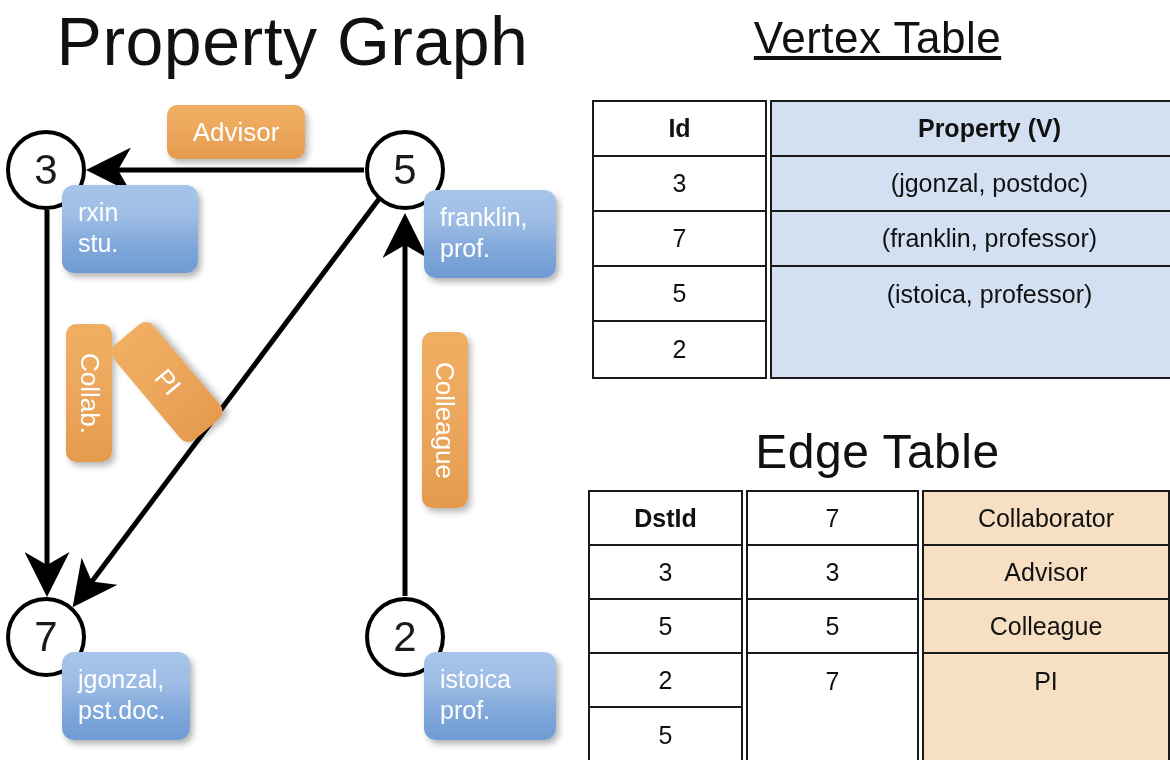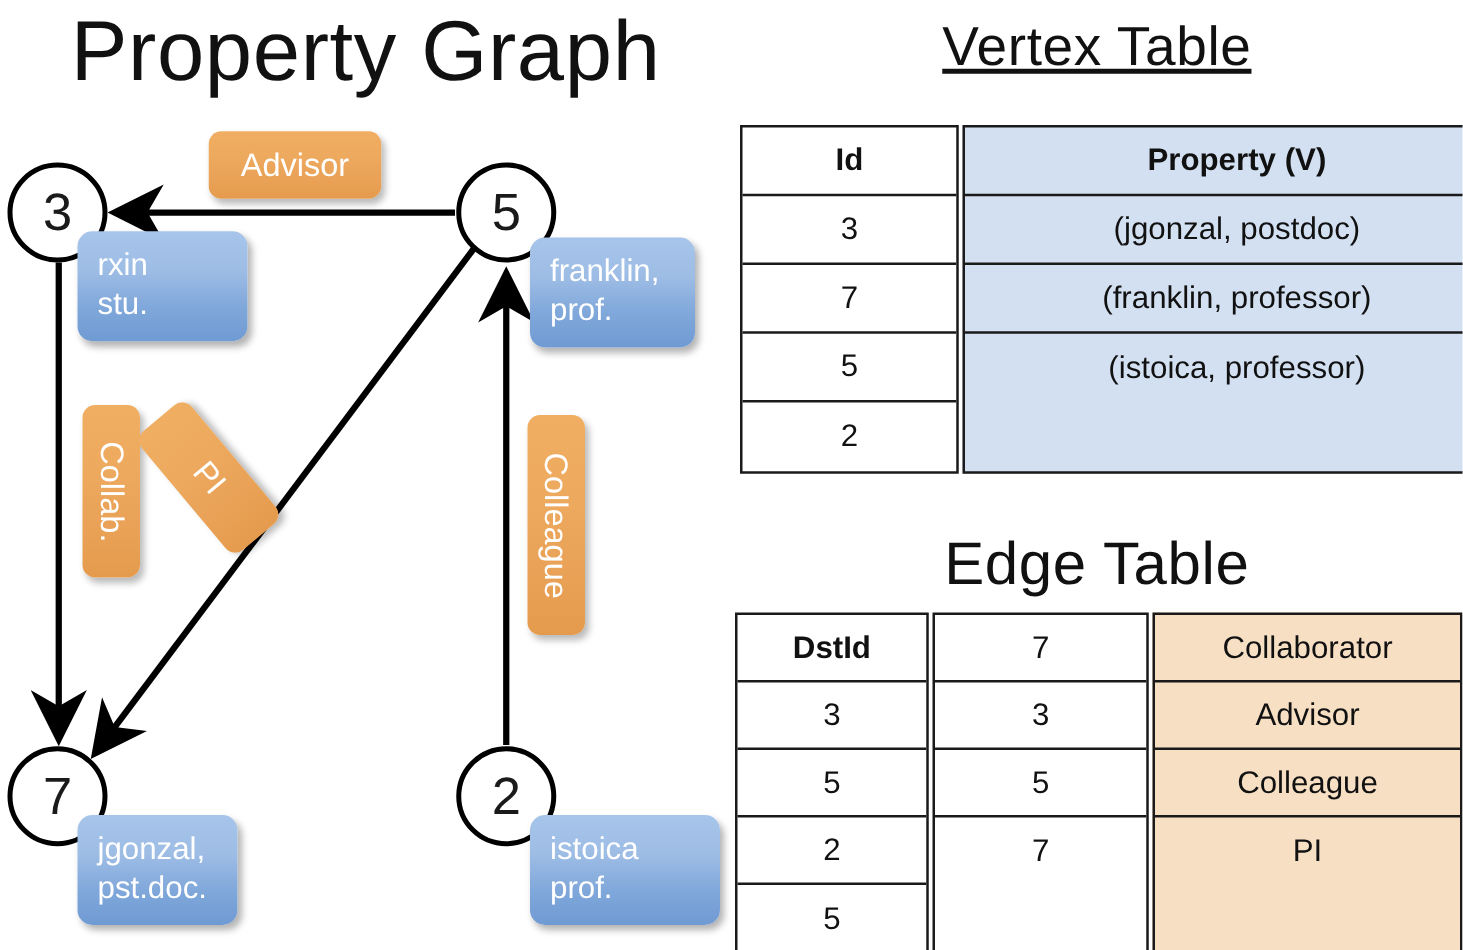--- a/index.html
+++ b/index.html
@@ -89,21 +89,21 @@
     font-size: 25px;
     line-height: 31px;
     font-weight: 300;
     padding: 12px 12px 12px 16px;
     box-sizing: border-box;
     z-index: 8;
   }
   #box-rxin     { left: 62px;  top: 185px; width: 136px; height: 88px; }
   #box-franklin { left: 424px; top: 190px; width: 132px; height: 88px; }
   #box-jgonzal  { left: 62px;  top: 652px; width: 128px; height: 88px; }
-  #box-istoica  { left: 424px; top: 652px; width: 152px; height: 88px; }
+  #box-istoica  { left: 424px; top: 652px; width: 132px; height: 88px; }
 
   
   .edge-label {
     position: absolute;
     border-radius: 10px;
     background: linear-gradient(to bottom, #f0ae63 0%, #eeab60 30%, #e9a257 70%, #e59b4d 100%);
     box-shadow: 3px 4px 6px rgba(0,0,0,0.28);
     color: #ffffff;
     font-size: 26px;
     font-weight: 300;

